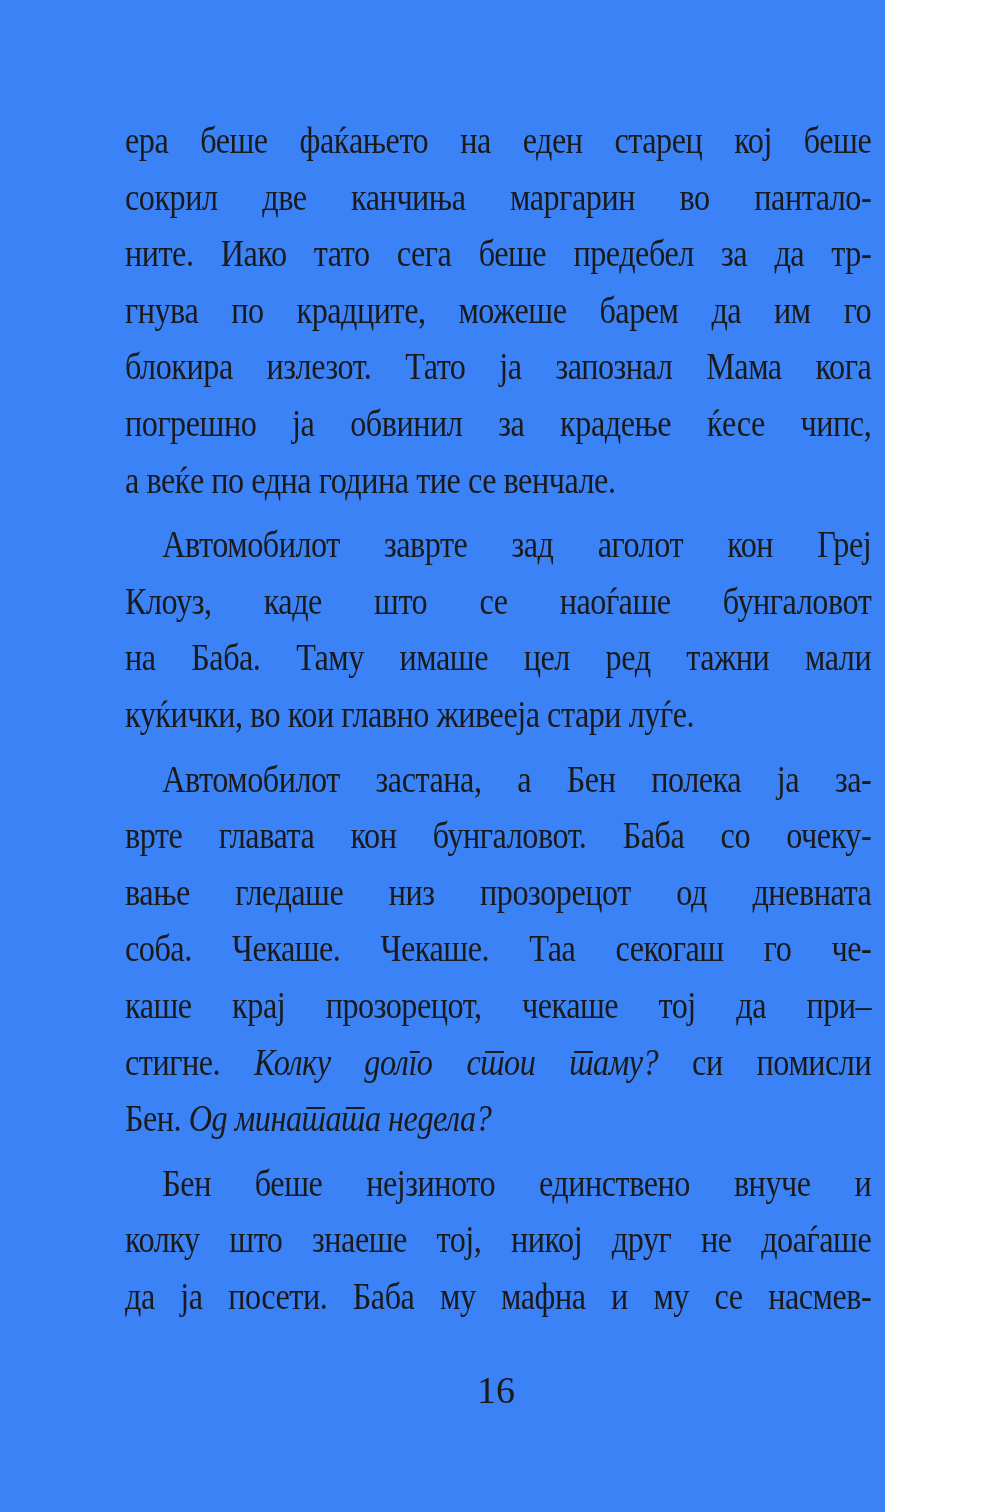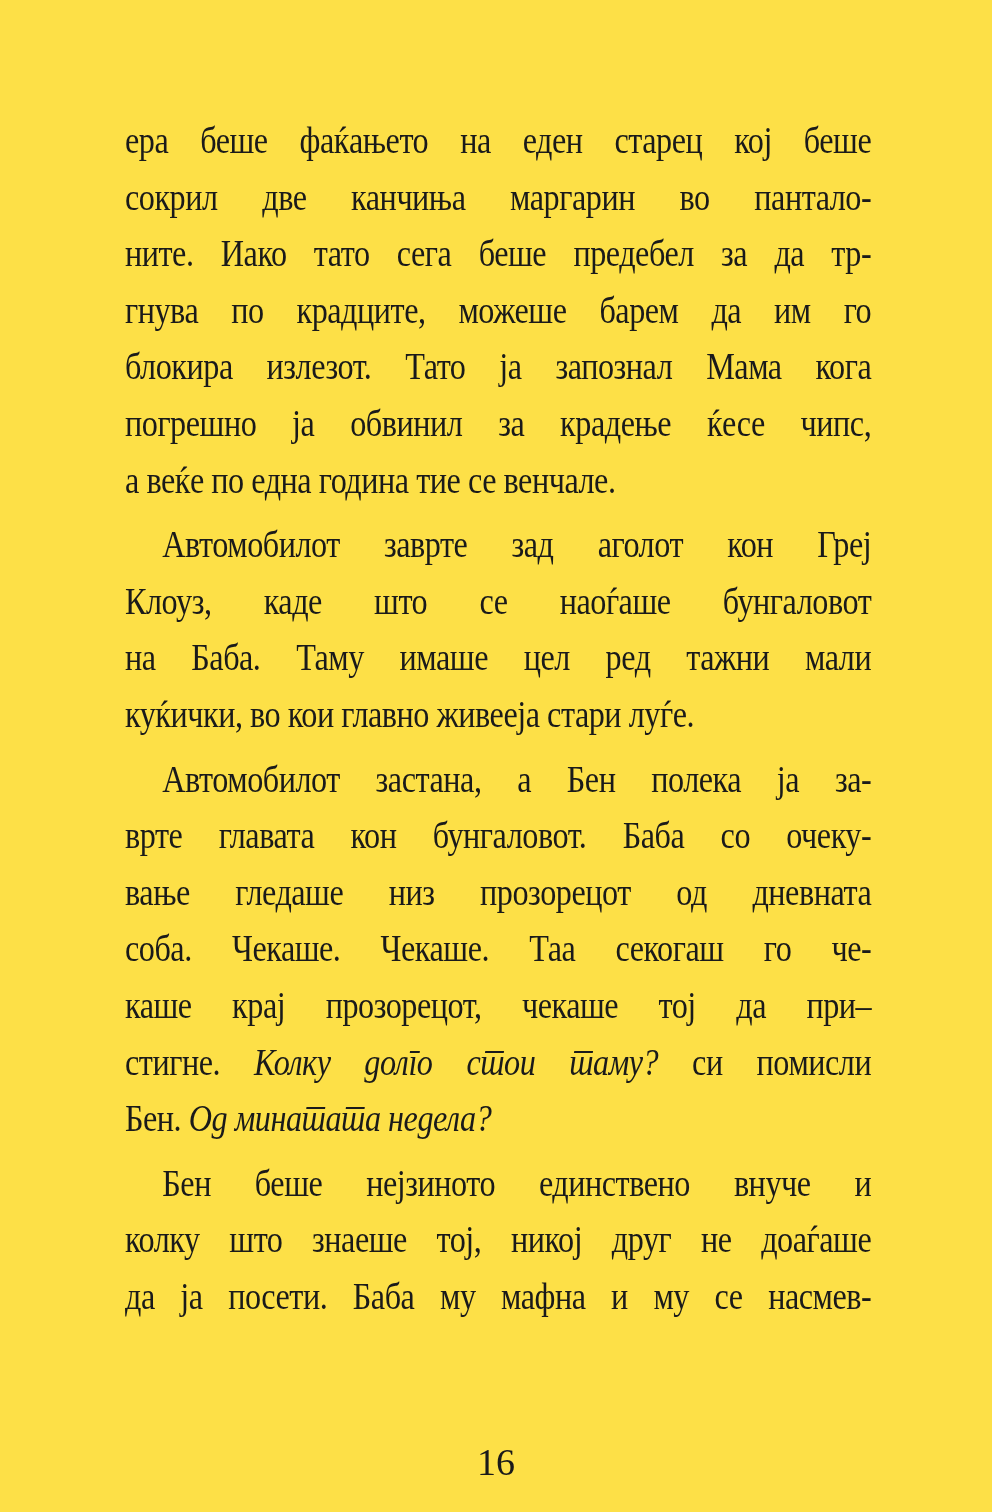--- a/index.html
+++ b/index.html
@@ -5,23 +5,23 @@
   html, body {
     margin: 0;
     padding: 0;
     width: 992px;
     height: 1512px;
     background: #ffffff;
     overflow: hidden;
   }
   .page {
     position: relative;
-    width: 992px;
+    width: 885px;
     height: 1512px;
-    background: #fde047;
+    background: #3b82f6;
     font-family: "Liberation Serif", "DejaVu Serif", serif;
     color: #1a1a1a;
   }
   .text-block {
     position: absolute;
     left: 125px;
     top: 112px;
     width: 880px;
     transform: scaleX(0.848);
     transform-origin: 0 0;
@@ -41,21 +41,21 @@
     text-justify: inter-word;
   }
   .line.last {
     text-align: left;
     text-align-last: left;
   }
   .line.ind { text-indent: 44px; }
   .it { font-style: italic; }
   .footer {
     position: absolute;
-    top: 1434px;
+    top: 1362px;
     left: 0;
     width: 992px;
     text-align: center;
     font-size: 38px;
     line-height: 56.6px;
     color: #1a1a1a;
   }
 </style>
 </head>
 <body>

